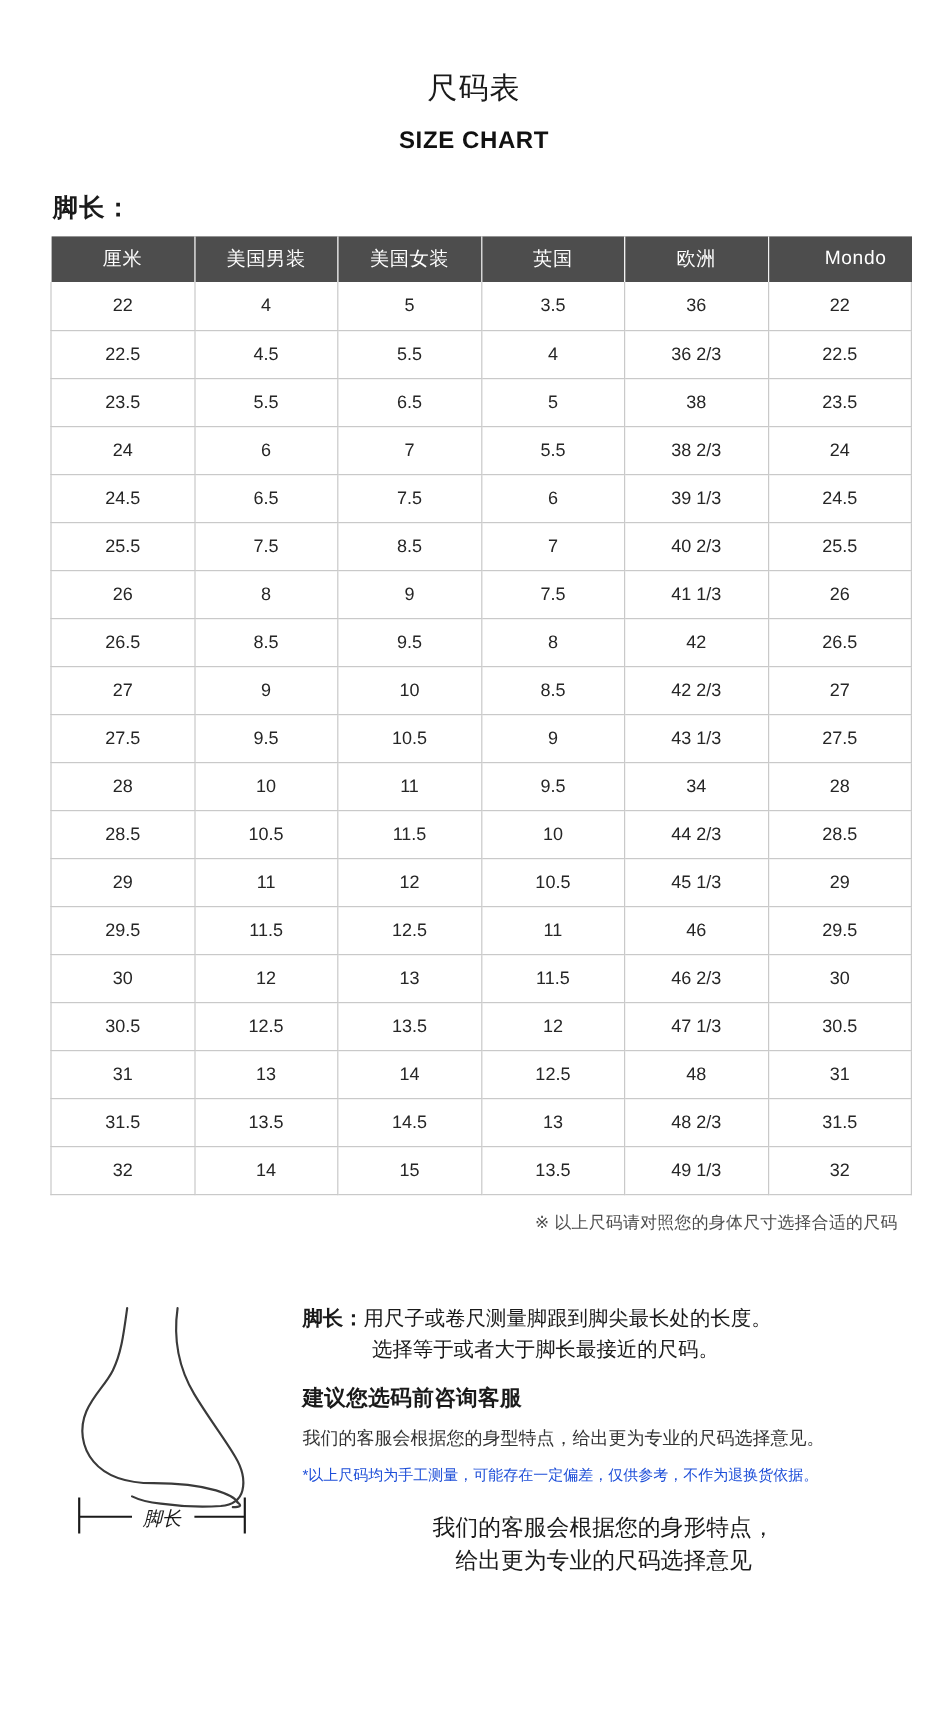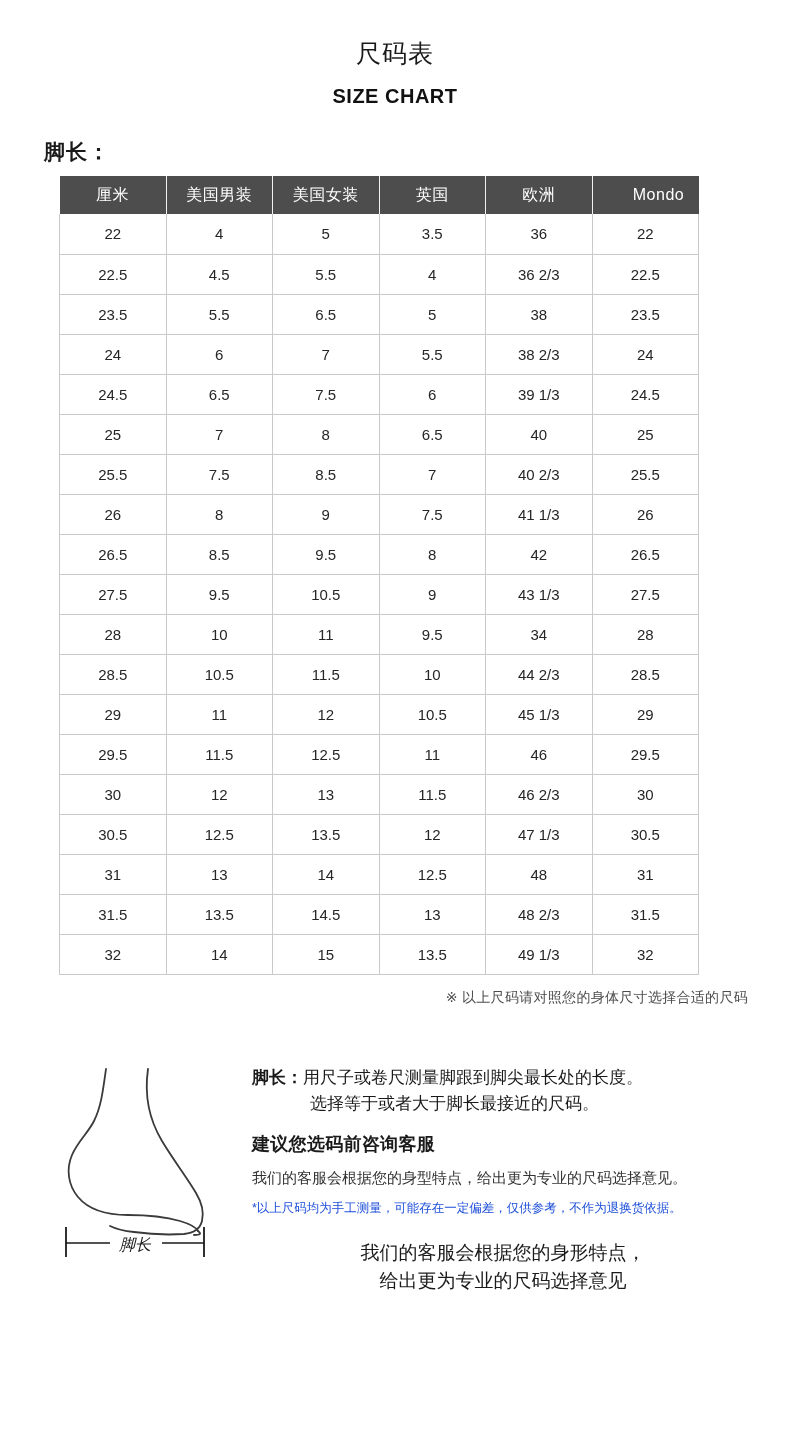--- a/index.html
+++ b/index.html
@@ -12,21 +12,21 @@
     width: 790px;
     height: 1446px;
     font-family: "Liberation Sans", "DejaVu Sans", sans-serif;
     color: #1a1a1a;
     position: relative;
     overflow: hidden;
   }
 
   
   .header {
-    padding-top: 38px;
+    padding-top: 59px;
     text-align: center;
   }
   .title-cn {
     font-size: 25px;
     font-weight: 400;
     letter-spacing: 1px;
     color: #1a1a1a;
     line-height: 1.2;
   }
   .title-en {
@@ -46,24 +46,23 @@
     color: #1a1a1a;
     letter-spacing: 1px;
   }
 
   
   .table-wrap {
     margin: 0 auto;
     width: 706px;
   }
   table.size-table {
-    width: 640px;
+    width: 718px;
     border-collapse: collapse;
     table-layout: fixed;
-    margin-left: 17px;
   }
   table.size-table thead th {
     background: #4d4d4d;
     color: #ffffff;
     font-size: 16px;
     font-weight: 400;
     height: 38px;
     text-align: center;
     vertical-align: middle;
     border-right: 1px solid #f2f2f2;
@@ -225,28 +224,20 @@
         </tr>
         <tr>
           <td>24.5</td>
           <td>6.5</td>
           <td>7.5</td>
           <td>6</td>
           <td>39 1/3</td>
           <td>24.5</td>
         </tr>
         <tr>
-          <td>25</td>
-          <td>7</td>
-          <td>8</td>
-          <td>6.5</td>
-          <td>40</td>
-          <td>25</td>
-        </tr>
-        <tr>
           <td>25.5</td>
           <td>7.5</td>
           <td>8.5</td>
           <td>7</td>
           <td>40 2/3</td>
           <td>25.5</td>
         </tr>
         <tr>
           <td>26</td>
           <td>8</td>
@@ -255,20 +246,28 @@
           <td>41 1/3</td>
           <td>26</td>
         </tr>
         <tr>
           <td>26.5</td>
           <td>8.5</td>
           <td>9.5</td>
           <td>8</td>
           <td>42</td>
           <td>26.5</td>
+        </tr>
+        <tr>
+          <td>27</td>
+          <td>9</td>
+          <td>10</td>
+          <td>8.5</td>
+          <td>42 2/3</td>
+          <td>27</td>
         </tr>
         <tr>
           <td>27.5</td>
           <td>9.5</td>
           <td>10.5</td>
           <td>9</td>
           <td>43 1/3</td>
           <td>27.5</td>
         </tr>
         <tr>

